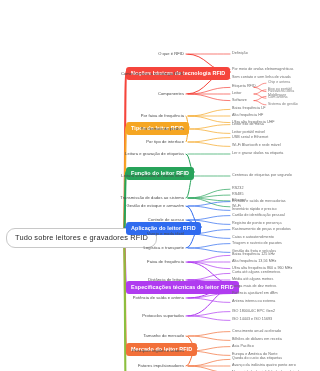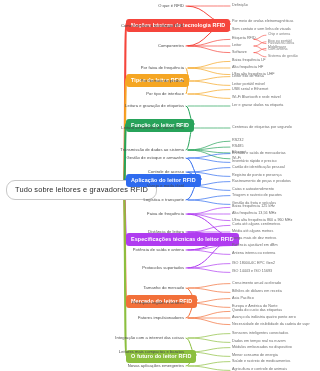--- a/index.html
+++ b/index.html
@@ -13,20 +13,21 @@
     height: 371px;
     overflow: hidden;
     font-family: "Liberation Sans", sans-serif;
     -webkit-font-smoothing: antialiased;
   }
   #canvas {
     position: relative;
     width: 310px;
     height: 270px;
     background: #ffffff;
+    margin-top: 48px;
   }
   #wires {
     position: absolute;
     left: 0;
     top: 0;
     width: 310px;
     height: 371px;
     pointer-events: none;
   }
   .node {

